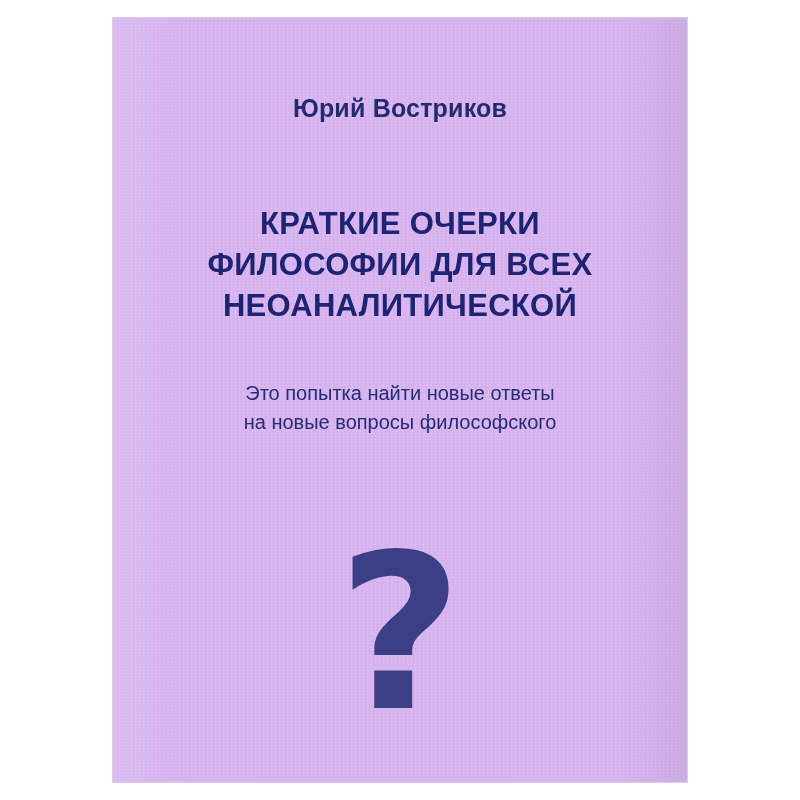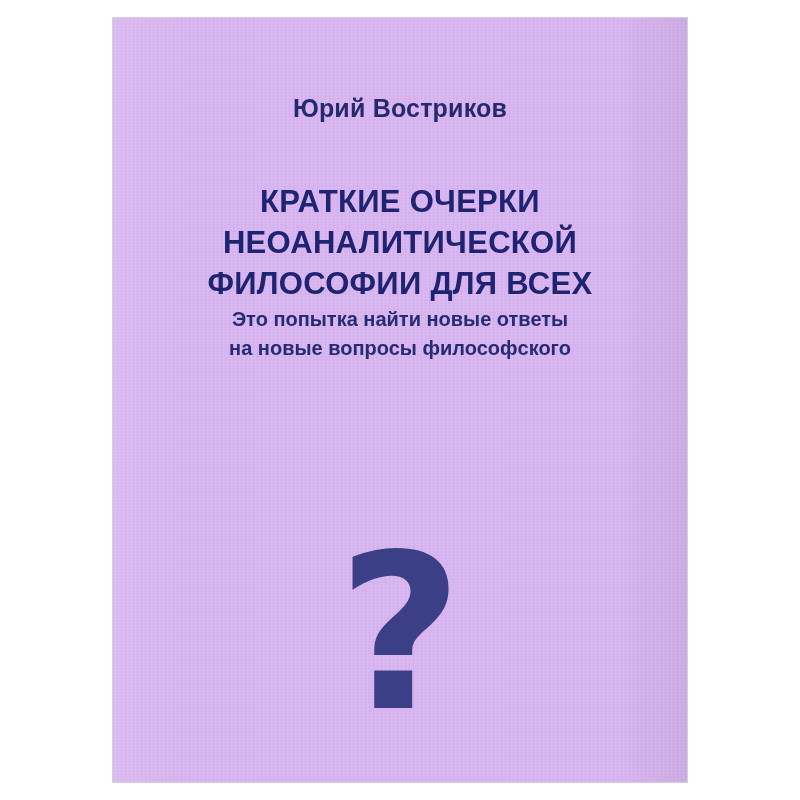--- a/index.html
+++ b/index.html
@@ -39,33 +39,34 @@
   }
   .author {
     margin-top: 76px;
     font-size: 25px;
     font-weight: bold;
     color: #252a6e;
     letter-spacing: 0.2px;
     text-align: center;
   }
   .title {
-    margin-top: 58px;
+    margin-top: 80px;
     font-size: 31px;
     font-weight: bold;
     color: #1f2472;
     text-align: center;
     line-height: 1.33;
     letter-spacing: 0.3px;
     width: 520px;
   }
   .title .line { display: block; }
   .subtitle {
+    margin-top: 52px;
     font-size: 20px;
-    font-weight: bold;
+    font-weight: normal;
     color: #262b75;
     text-align: center;
     line-height: 1.46;
     width: 470px;
   }
   .subtitle .line { display: block; }
   .qmark-wrap {
     position: absolute;
     left: 0;
     right: 0;
@@ -86,22 +87,22 @@
 <body>
 
 <div id="page">
   <div class="book-cover">
     <div class="cover-inner">
 
       <div class="author">Юрий Востриков</div>
 
       <div class="title">
         <span class="line">КРАТКИЕ ОЧЕРКИ</span>
+        <span class="line">ФИЛОСОФИИ ДЛЯ ВСЕХ</span>
         <span class="line">НЕОАНАЛИТИЧЕСКОЙ</span>
-        <span class="line">ФИЛОСОФИИ ДЛЯ ВСЕХ</span>
       </div>
 
       <div class="subtitle">
         <span class="line">Это попытка найти новые ответы</span>
         <span class="line">на новые вопросы философского</span>
       </div>
 
       <div class="qmark-wrap">
         <span class="qmark">?</span>
       </div>

